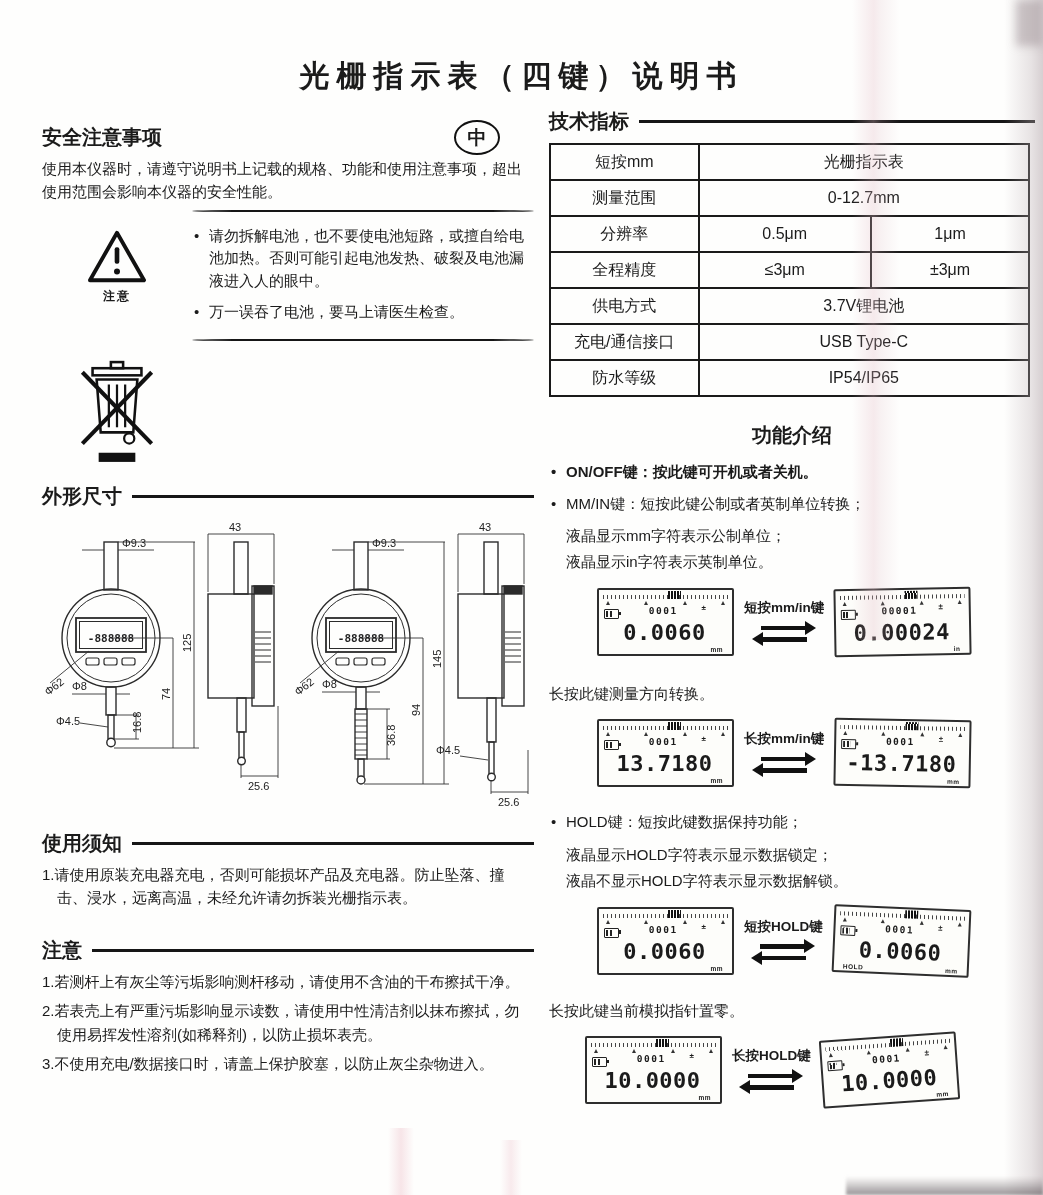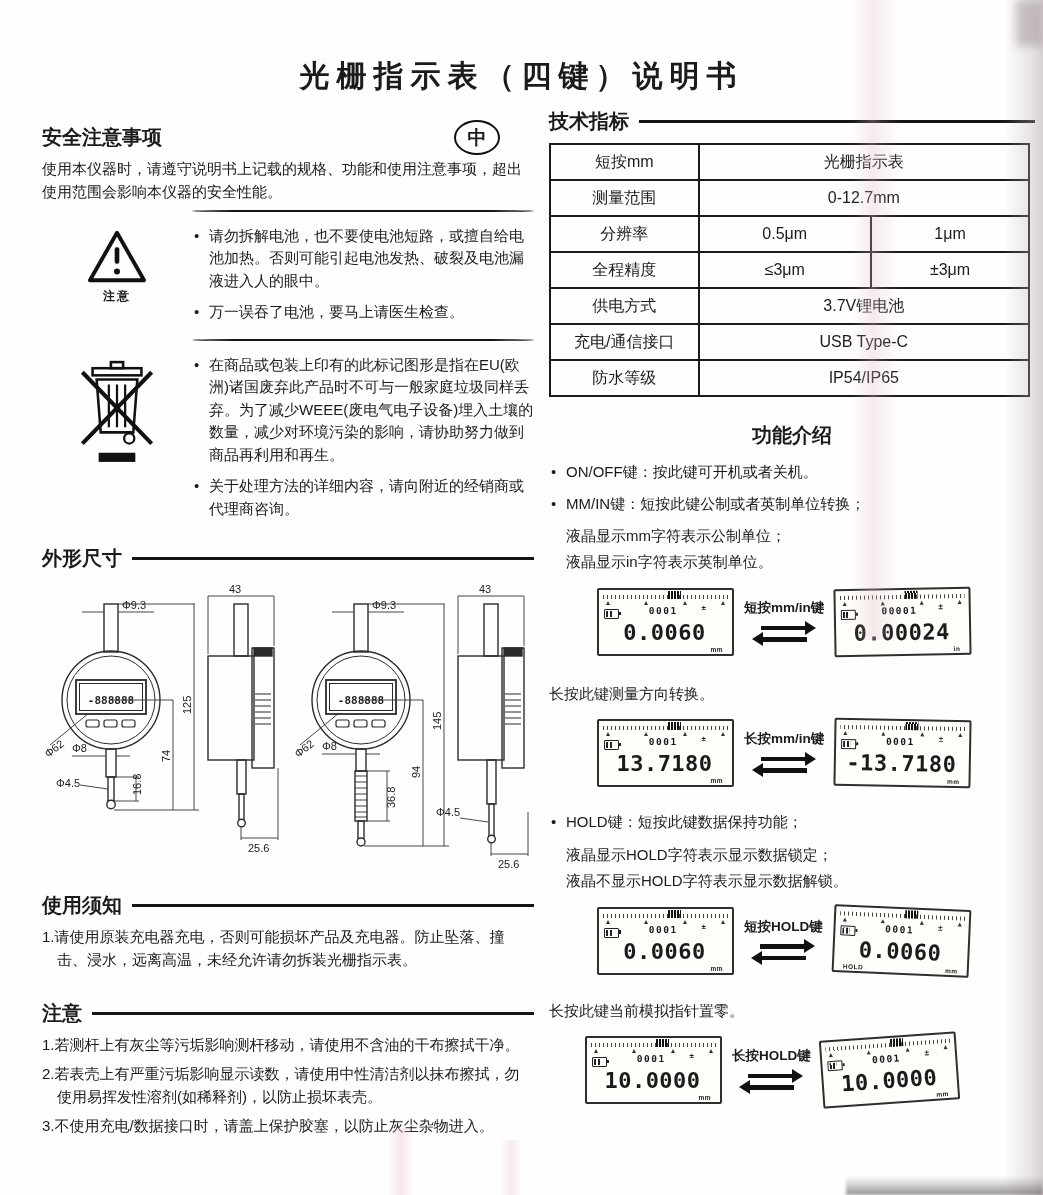--- a/index.html
+++ b/index.html
@@ -145,24 +145,20 @@
         <rect x="15" y="11" width="48" height="7" fill="none" stroke="#111" stroke-width="2.5"></rect>
         <path d="M19 22 L59 22 L55 74 L23 74 Z" fill="none" stroke="#111" stroke-width="2.5"></path>
         <line x1="31" y1="27" x2="31" y2="69" stroke="#111" stroke-width="2.2"></line>
         <line x1="39" y1="27" x2="39" y2="69" stroke="#111" stroke-width="2.2"></line>
         <line x1="47" y1="27" x2="47" y2="69" stroke="#111" stroke-width="2.2"></line>
         <circle cx="51" cy="80" r="5" fill="none" stroke="#111" stroke-width="2.2"></circle>
         <line x1="5" y1="15" x2="73" y2="85" stroke="#111" stroke-width="4"></line>
         <line x1="73" y1="15" x2="5" y2="85" stroke="#111" stroke-width="4"></line>
         <rect x="21" y="94" width="36" height="9" fill="#111"></rect>
       </svg>
-    </div>
-    <div>
-      <div class="bullet">在商品或包装上印有的此标记图形是指在EU(欧洲)诸国废弃此产品时不可与一般家庭垃圾同样丢弃。为了减少WEEE(废电气电子设备)埋入土壤的数量，减少对环境污染的影响，请协助努力做到商品再利用和再生。</div>
-      <div class="bullet">关于处理方法的详细内容，请向附近的经销商或代理商咨询。</div>
     </div>
   </div>
 
   <div class="sec-h" style="margin-top:16px;">
     <span>外形尺寸</span>
       <span class="rule"></span>
   </div>
 
   <div class="draw-row">
 
@@ -372,21 +368,21 @@
       <td colspan="2">IP54/IP65</td>
     </tr>
   </tbody>
     </table>
 
   <div class="sec-h" style="margin-top:25px;flex-direction:column;">
     <span>功能介绍</span>
       <span class="rule"></span>
   </div>
 
-  <div class="bullet" style="">ON/OFF键：按此键可开机或者关机。</div>
+  <div class="bullet" style="font-weight:bold;">ON/OFF键：按此键可开机或者关机。</div>
   <div class="bullet">MM/IN键：短按此键公制或者英制单位转换；</div>
   <div class="subline">液晶显示mm字符表示公制单位；</div>
   <div class="subline">液晶显示in字符表示英制单位。</div>
 
   <div class="lcd-pair">
     <div class="lcd">
       <div class="lcd-ruler">
           <i class="cluster"></i>
         </div>
       <div class="lcd-dots">

